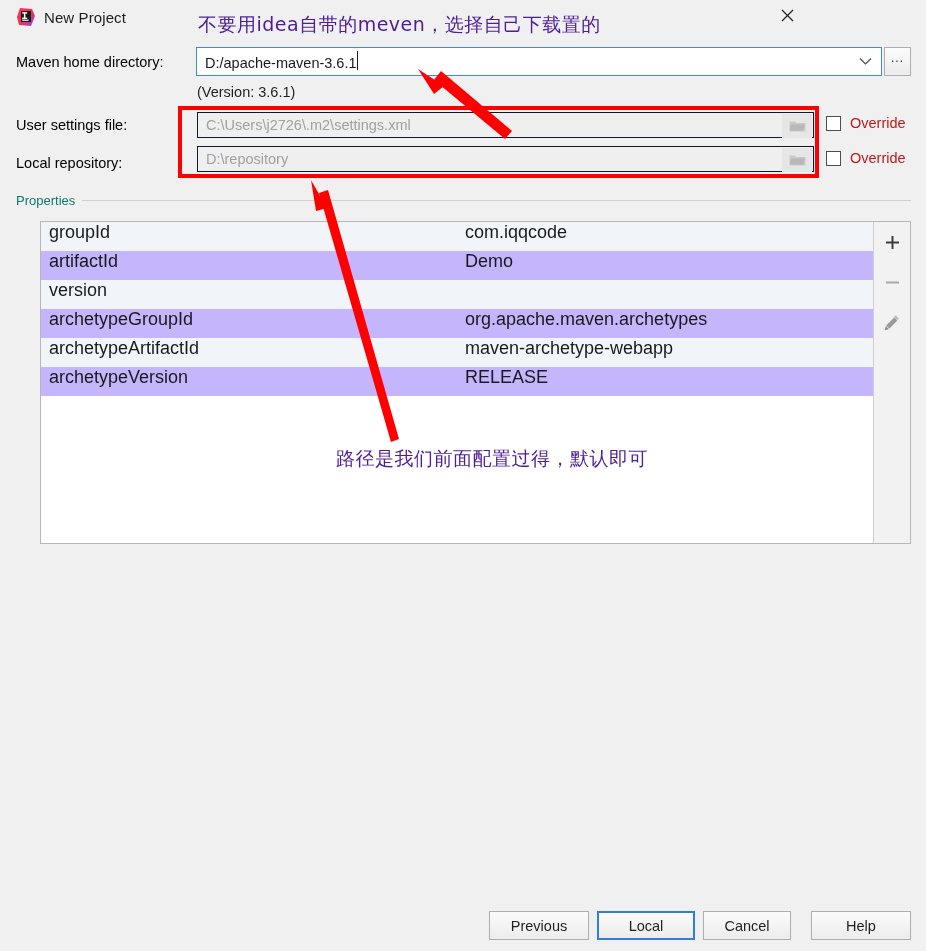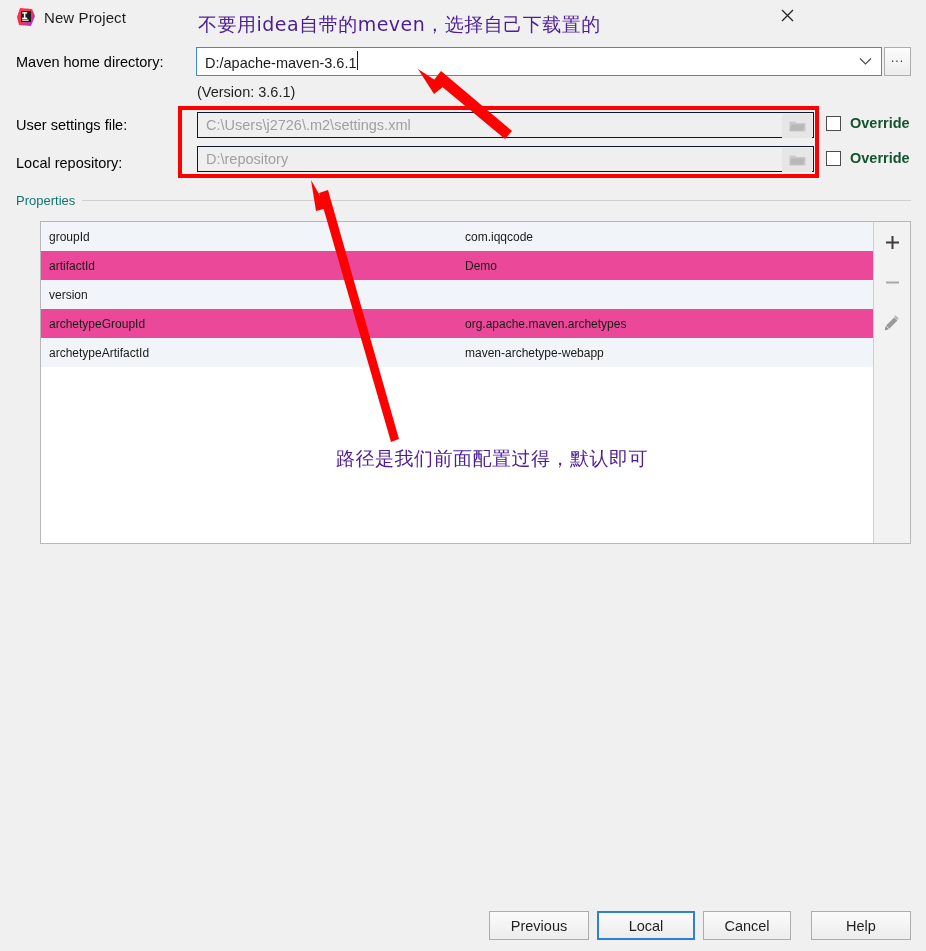--- a/index.html
+++ b/index.html
@@ -154,22 +154,21 @@
   #ov-local-repo    { left: 826px; top: 150px; }
   .checkbox {
     width: 15px; height: 15px;
     border: 1px solid #4d4d4d;
     background: #ffffff;
     box-sizing: border-box;
     cursor: default;
   }
   .override-label {
     font-size: 14.5px;
-    color: #14532d;
-    font-weight: bold;
+    color: #b91c1c;
   }
 
   
   .group-title {
     position: absolute;
     left: 16px; top: 193px;
     font-size: 13px;
     color: #0f766e;
     background: #f0f0f0;
     padding-right: 7px;
@@ -193,26 +192,26 @@
   }
   .table-scroll {
     flex: 1 1 auto;
     background: #ffffff;
     overflow: hidden;
     position: relative;
   }
   .prop-row {
     display: flex;
     height: 29px;
-    align-items: center;
-    font-size: 12px;
+    align-items: flex-start;
+    font-size: 18px;
     color: #1a1a1a;
   }
   .prop-row.odd  { background: #f1f5fa; }
-  .prop-row.even { background: #ec4899; }
+  .prop-row.even { background: #c4b5fd; }
   .prop-key {
     width: 424px;
     padding-left: 8px;
     box-sizing: border-box;
     white-space: nowrap;
     overflow: hidden;
   }
   .prop-val {
     flex: 1 1 auto;
     white-space: nowrap;
@@ -382,20 +381,24 @@
         <div class="prop-key">version</div>
       </div>
       <div class="prop-row even">
         <div class="prop-key">archetypeGroupId</div>
         <div class="prop-val">org.apache.maven.archetypes</div>
       </div>
       <div class="prop-row odd">
         <div class="prop-key">archetypeArtifactId</div>
         <div class="prop-val">maven-archetype-webapp</div>
       </div>
+      <div class="prop-row even">
+        <div class="prop-key">archetypeVersion</div>
+        <div class="prop-val">RELEASE</div>
+      </div>
     </div>
   <div class="table-toolbar">
     <div class="tb-btn">
       <span>
         <svg width="17" height="17" viewBox="0 0 17 17">
           <path d="M8.5 2 v13 M2 8.5 h13" stroke="#3c3c3c" stroke-width="2" fill="none"></path>
         </svg>
       </span>
     </div>
     <div class="tb-btn">

